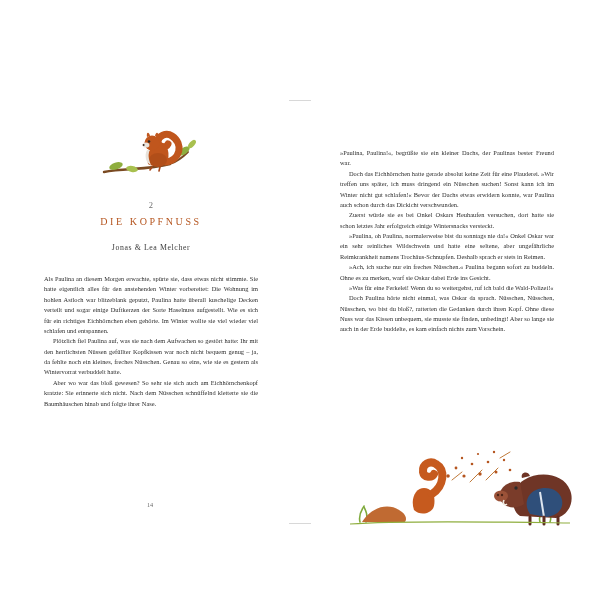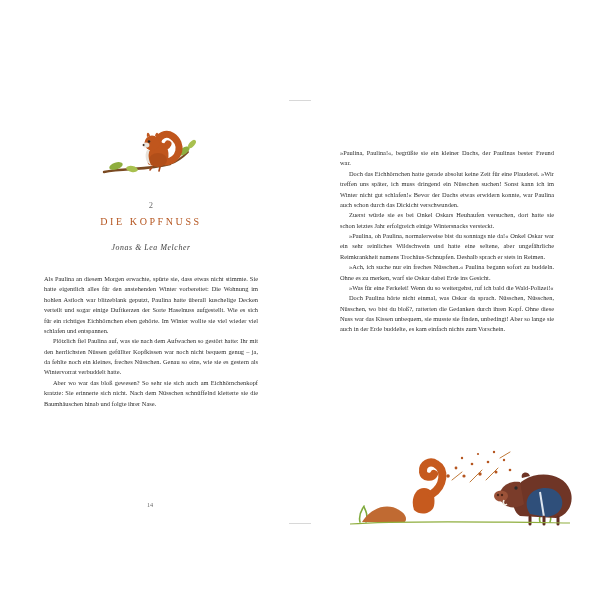--- a/index.html
+++ b/index.html
@@ -72,21 +72,20 @@
     letter-spacing: 2.6px;
     color: #b5551f;
     text-transform: uppercase;
     margin: 0 0 16px 0;
   }
   .chapter-authors {
     font-size: 7.8px;
     letter-spacing: 0.6px;
     color: #3a3a3a;
     margin: 0 0 22px 0;
-    font-style: italic;
   }
 
   
   .body-text p {
     font-size: 6.4px;
     line-height: 1.62;
     text-align: justify;
     margin: 0;
     color: #2e2e2e;
     hyphens: auto;

